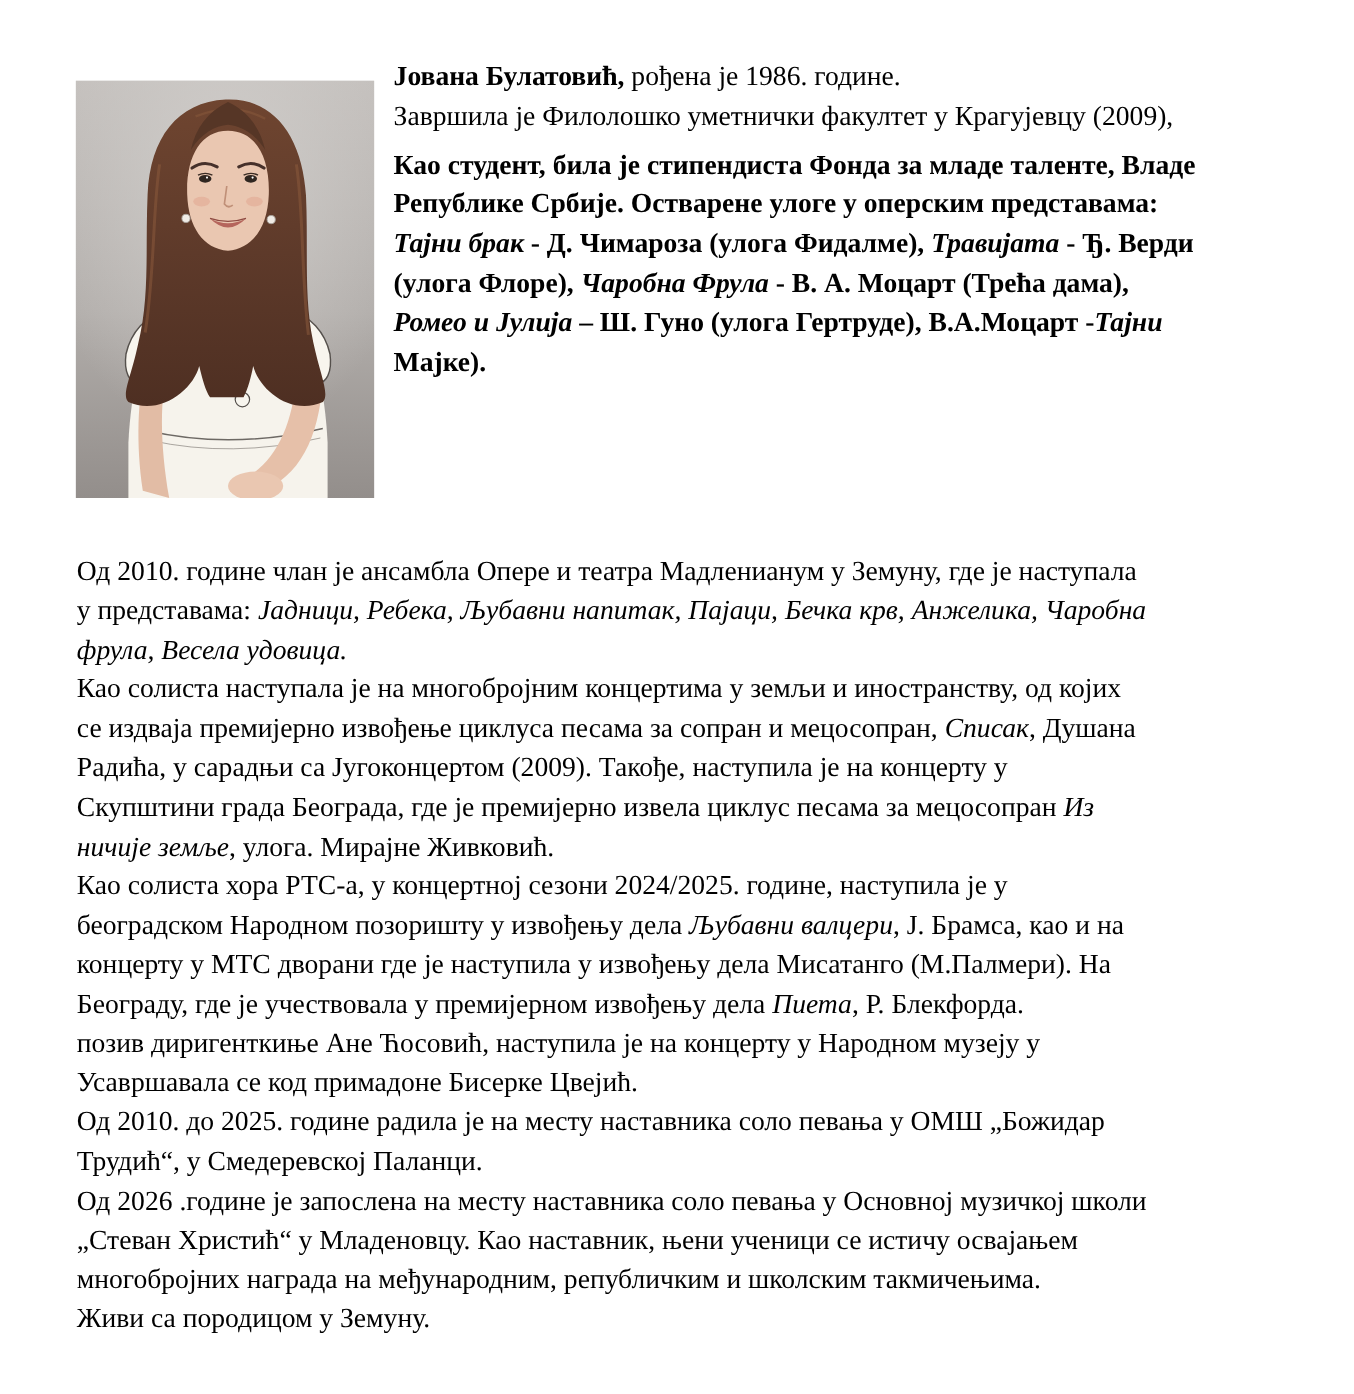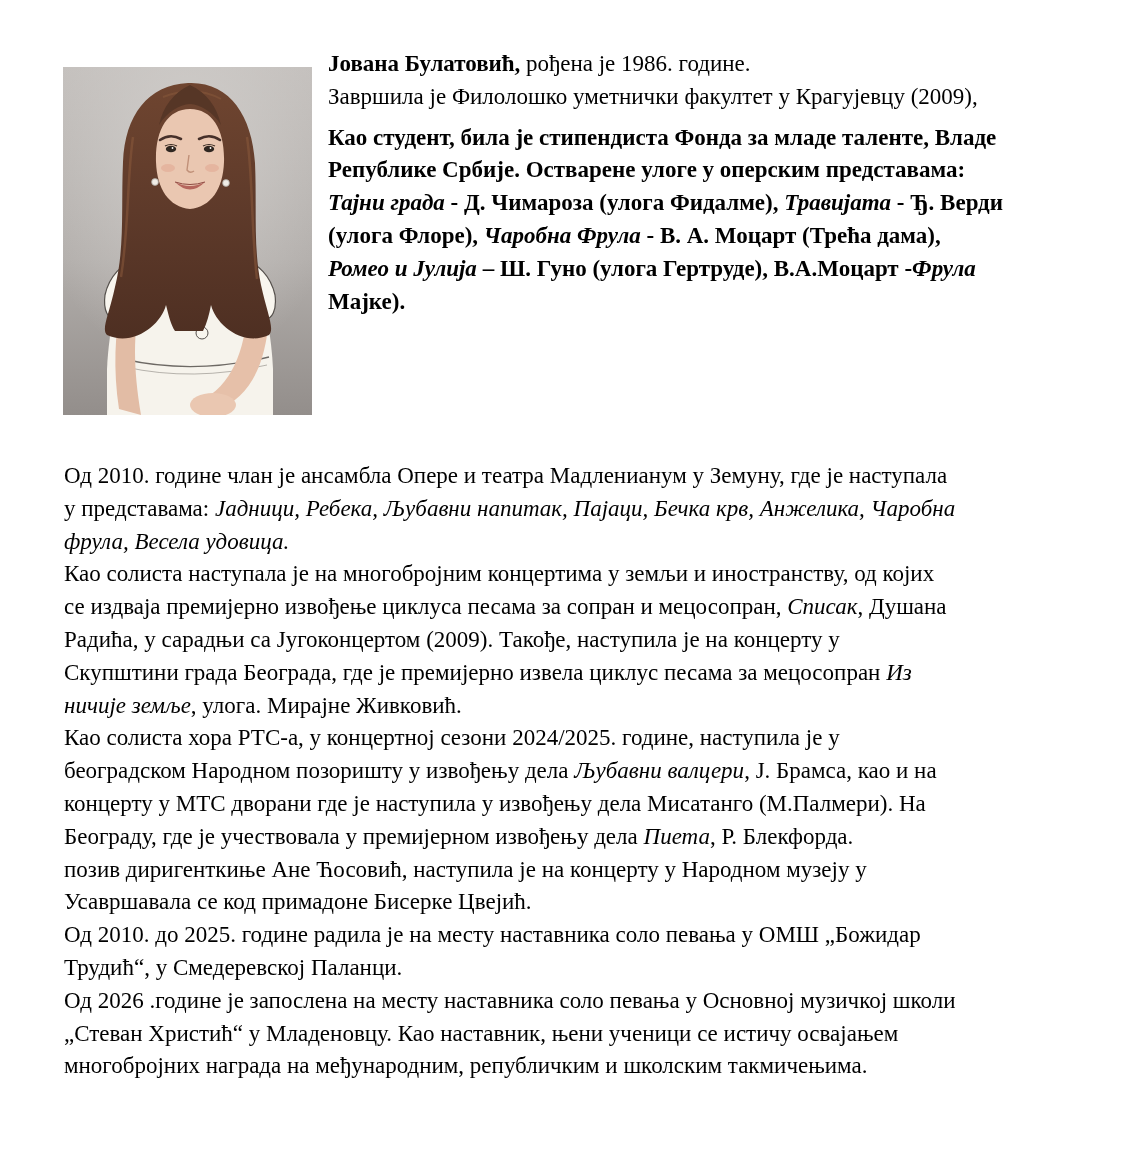--- a/index.html
+++ b/index.html
@@ -146,23 +146,23 @@
 </div>
 
 <div class="right-col" id="right-col">
     <div class="para">
       <div class="line"><span class="bold">Јована Булатовић,</span><span> рођена је 1986. године.</span></div>
       <div class="line"><span>Завршила је Филолошко уметнички факултет у Крагујевцу (2009),</span></div>
     </div>
     <div class="para">
       <div class="line"><span>Као студент, била је стипендиста Фонда за младе таленте, Владе</span></div>
       <div class="line"><span>Републике Србије. Остварене улоге у оперским представама:</span></div>
-      <div class="line"><span class="italic">Тајни града</span><span> - Д. Чимароза (улога Фидалме), </span><span class="italic">Травијата</span><span> - Ђ. Верди</span></div>
+      <div class="line"><span class="italic">Тајни брак</span><span> - Д. Чимароза (улога Фидалме), </span><span class="italic">Травијата</span><span> - Ђ. Верди</span></div>
       <div class="line"><span>(улога Флоре), </span><span class="italic">Чаробна Фрула</span><span> - В. А. Моцарт (Трећа дама),</span></div>
-      <div class="line"><span class="italic">Ромео и Јулија</span><span> – Ш. Гуно (улога Гертруде), В.А.Моцарт -</span><span class="italic">Фрула</span></div>
+      <div class="line"><span class="italic">Ромео и Јулија</span><span> – Ш. Гуно (улога Гертруде), В.А.Моцарт -</span><span class="italic">Тајни</span></div>
       <div class="line"><span>Мајке).</span></div>
     </div>
   </div>
 <div class="full-text" id="full-text">
     <div class="para">
       <div class="line"><span>Од 2010. године члан је ансамбла Опере и театра Мадленианум у Земуну, где је наступала</span></div>
       <div class="line"><span>у представама: </span><span class="italic">Јадници, Ребека, Љубавни напитак, Пајаци, Бечка крв, Анжелика, Чаробна</span></div>
       <div class="line"><span class="italic">фрула, Весела удовица.</span></div>
     </div>
     <div class="para">
@@ -182,13 +182,16 @@
     </div>
     <div class="para">
       <div class="line"><span>Од 2010. до 2025. године радила је на месту наставника соло певања у ОМШ „Божидар</span></div>
       <div class="line"><span>Трудић“, у Смедеревској Паланци.</span></div>
     </div>
     <div class="para">
       <div class="line"><span>Од 2026 .године је запослена на месту наставника соло певања у Основној музичкој школи</span></div>
       <div class="line"><span>„Стеван Христић“ у Младеновцу. Као наставник, њени ученици се истичу освајањем</span></div>
       <div class="line"><span>многобројних награда на међународним, републичким и школским такмичењима.</span></div>
     </div>
+    <div class="para">
+      <div class="line"><span>Живи са породицом у Земуну.</span></div>
+    </div>
   </div>
 
 </body></html>

